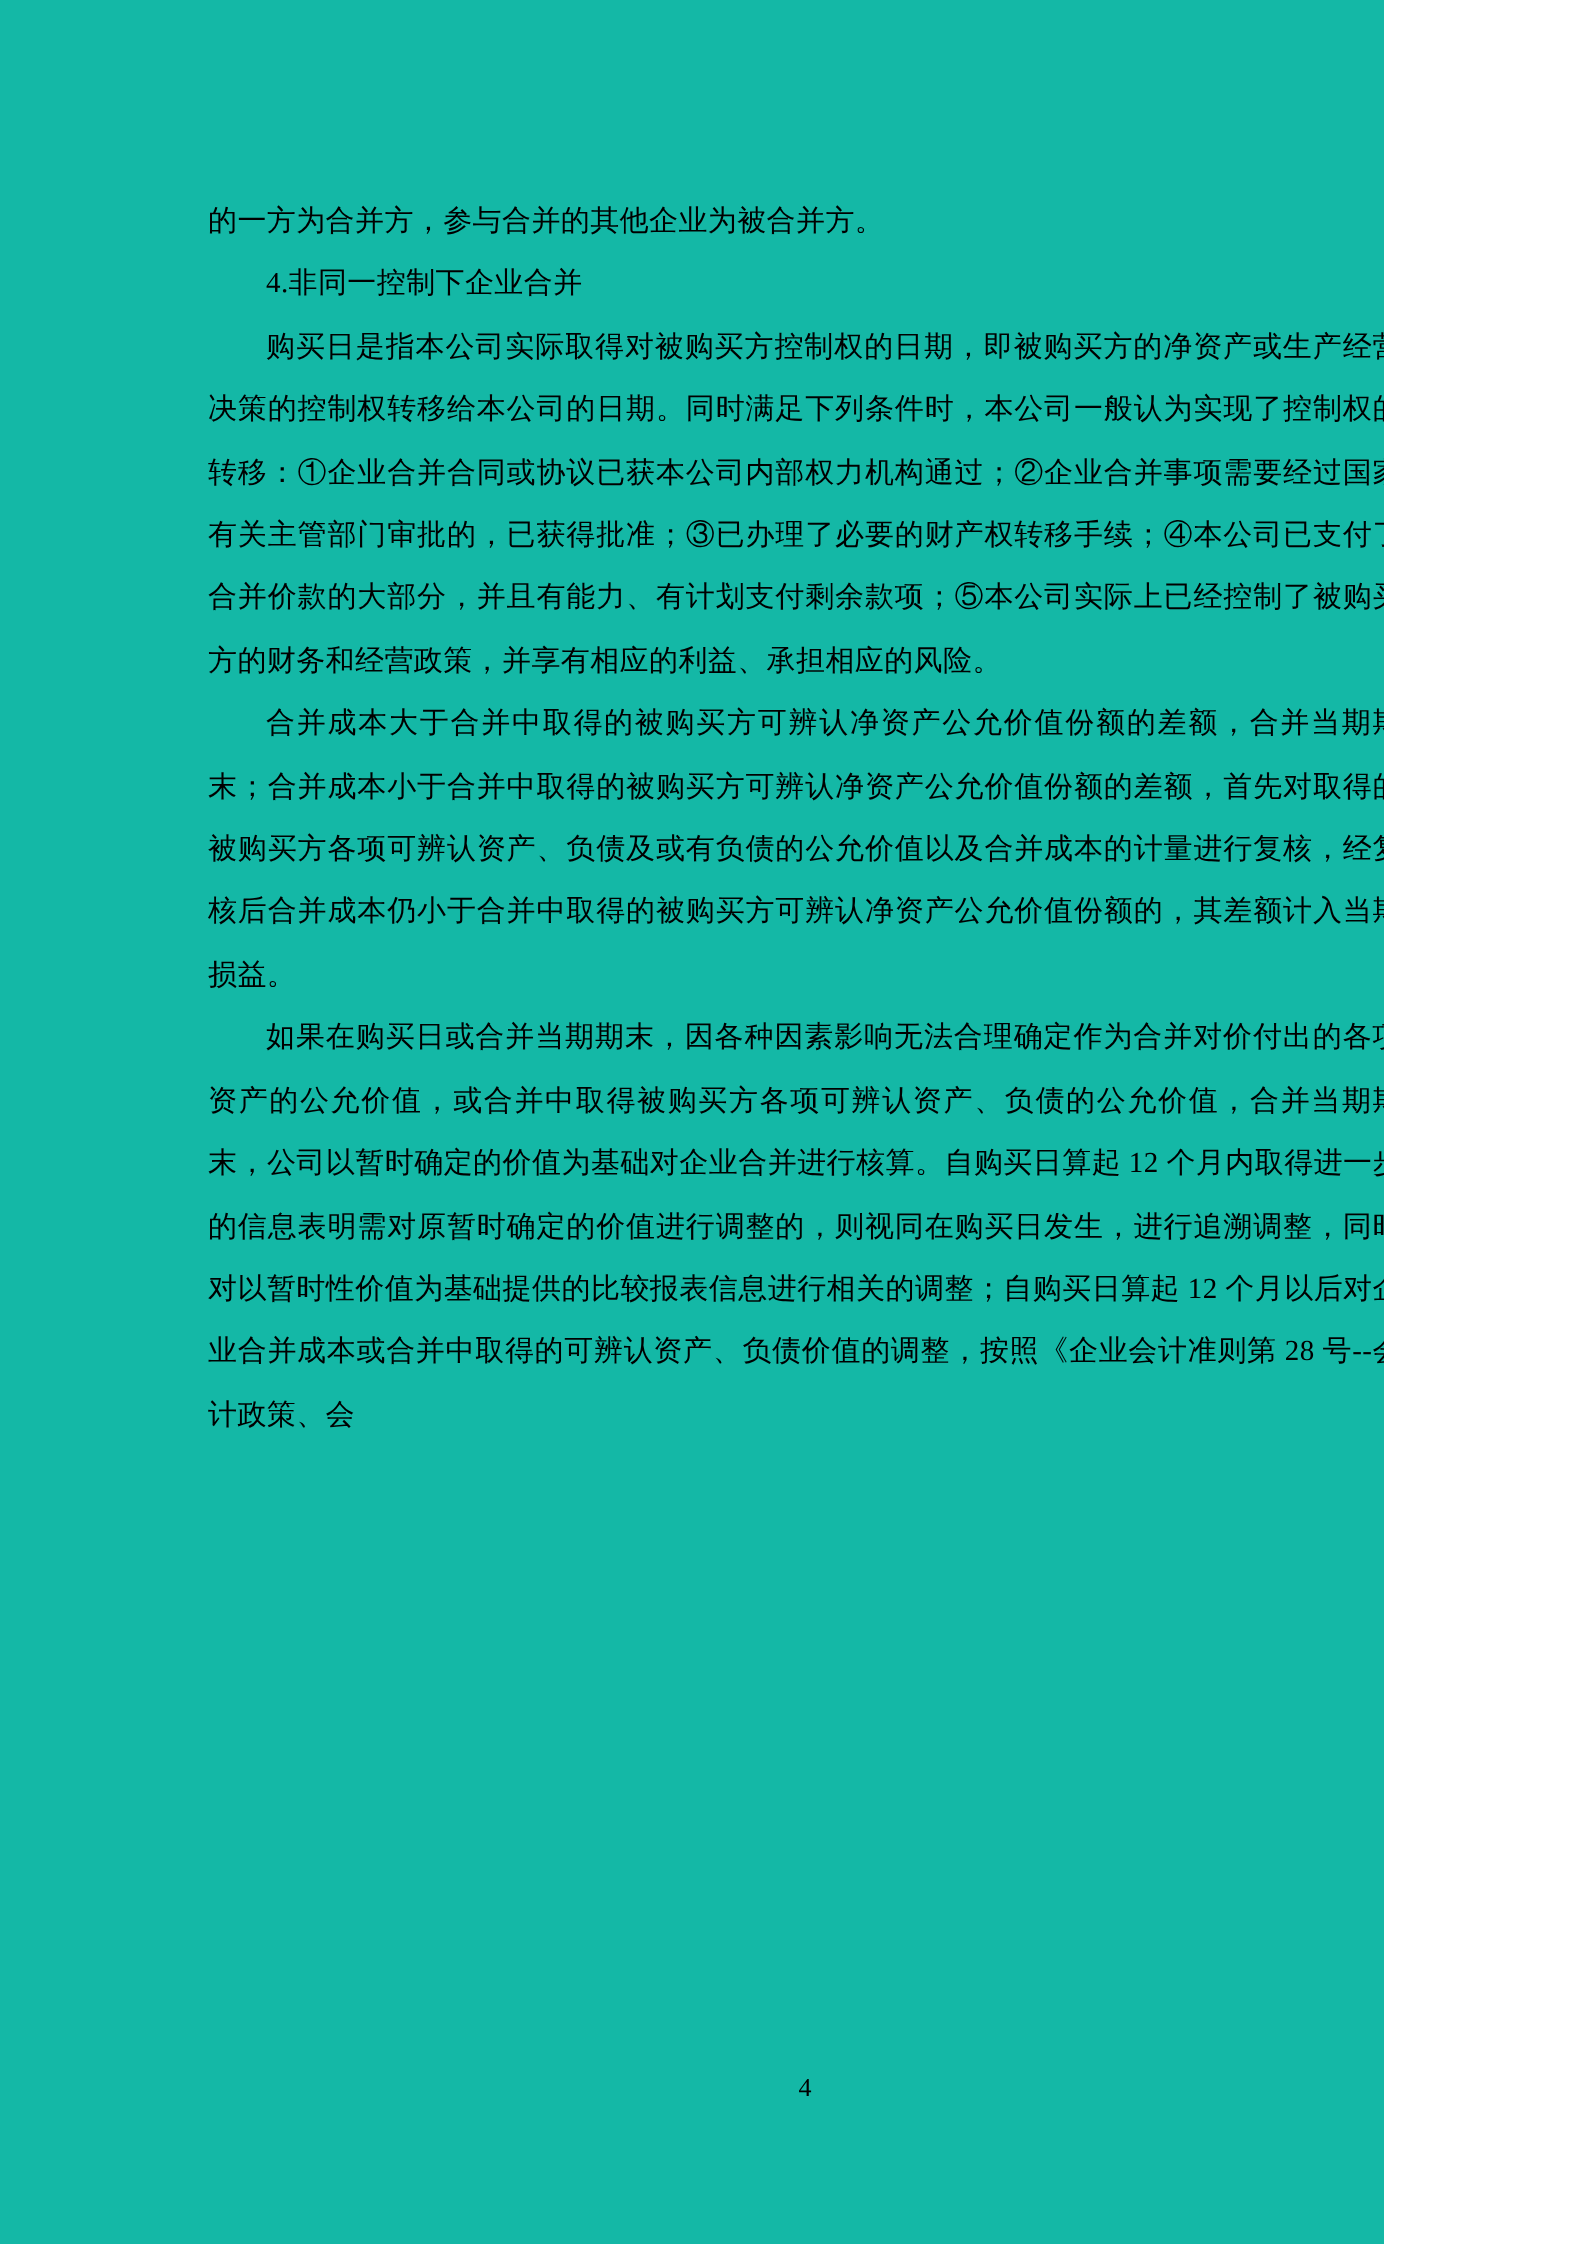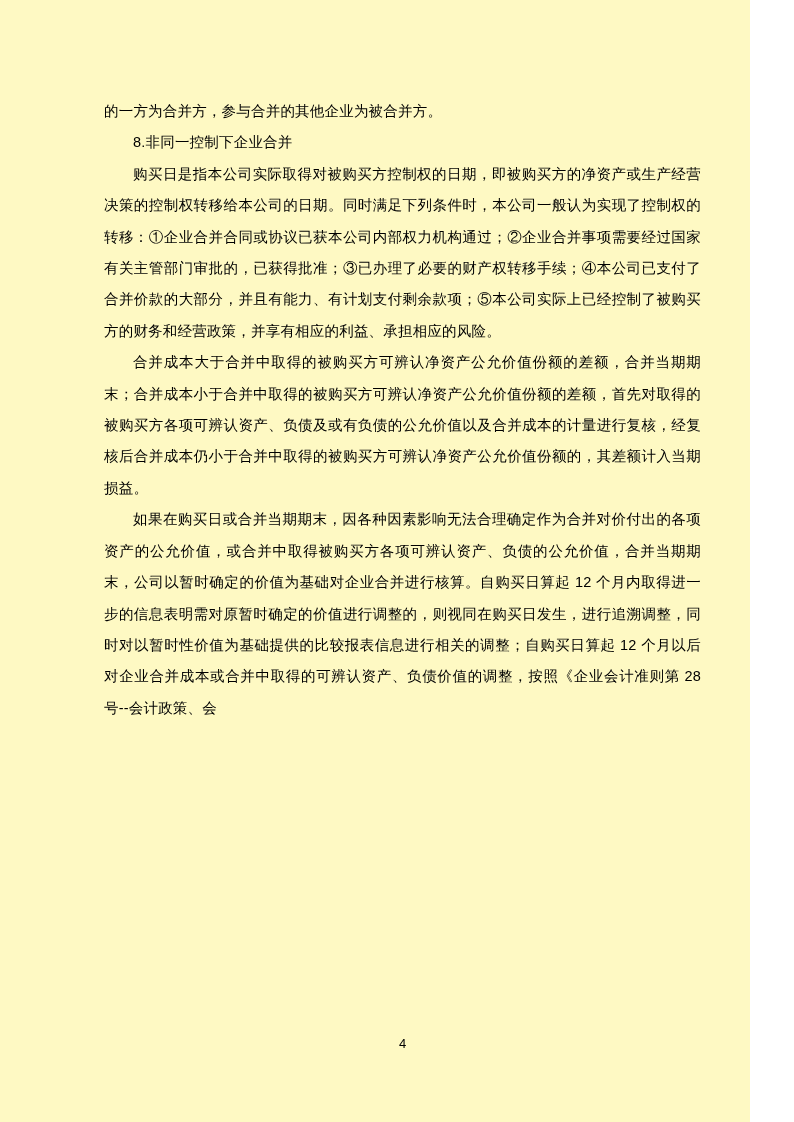--- a/index.html
+++ b/index.html
@@ -2,25 +2,25 @@
 <html><head>
 <meta charset="utf-8">
 <style>
   html, body {
     margin: 0;
     padding: 0;
     background: #ffffff;
   }
   .page {
     position: relative;
-    width: 750px;
+    width: 692px;
     height: 1122px;
-    background: #fef9c3;
+    background: #14b8a6;
     overflow: hidden;
-    font-family: Liberation Sans, sans-serif;
+    font-family: Liberation Serif, serif;
     color: #000000;
   }
   .content {
     position: absolute;
     left: 104px;
     top: 96px;
     width: 597px;
   }
   .content p {
     margin: 0;
@@ -45,19 +45,19 @@
     font-size: 13px;
     line-height: 20px;
   }
 </style>
 </head>
 <body>
 
 <div class="page">
   <div class="content" id="paragraph-container">
       <p class="no-indent">的一方为合并方，参与合并的其他企业为被合并方。</p>
-      <p>8.非同一控制下企业合并</p>
+      <p>4.非同一控制下企业合并</p>
       <p>购买日是指本公司实际取得对被购买方控制权的日期，即被购买方的净资产或生产经营决策的控制权转移给本公司的日期。同时满足下列条件时，本公司一般认为实现了控制权的转移：①企业合并合同或协议已获本公司内部权力机构通过；②企业合并事项需要经过国家有关主管部门审批的，已获得批准；③已办理了必要的财产权转移手续；④本公司已支付了合并价款的大部分，并且有能力、有计划支付剩余款项；⑤本公司实际上已经控制了被购买方的财务和经营政策，并享有相应的利益、承担相应的风险。</p>
       <p>合并成本大于合并中取得的被购买方可辨认净资产公允价值份额的差额，合并当期期末；合并成本小于合并中取得的被购买方可辨认净资产公允价值份额的差额，首先对取得的被购买方各项可辨认资产、负债及或有负债的公允价值以及合并成本的计量进行复核，经复核后合并成本仍小于合并中取得的被购买方可辨认净资产公允价值份额的，其差额计入当期损益。</p>
       <p>如果在购买日或合并当期期末，因各种因素影响无法合理确定作为合并对价付出的各项资产的公允价值，或合并中取得被购买方各项可辨认资产、负债的公允价值，合并当期期末，公司以暂时确定的价值为基础对企业合并进行核算。自购买日算起 12 个月内取得进一步的信息表明需对原暂时确定的价值进行调整的，则视同在购买日发生，进行追溯调整，同时对以暂时性价值为基础提供的比较报表信息进行相关的调整；自购买日算起 12 个月以后对企业合并成本或合并中取得的可辨认资产、负债价值的调整，按照《企业会计准则第 28 号--会计政策、会</p>
     </div>
   <div class="footer">4</div>
 </div>
 
 </body></html>

